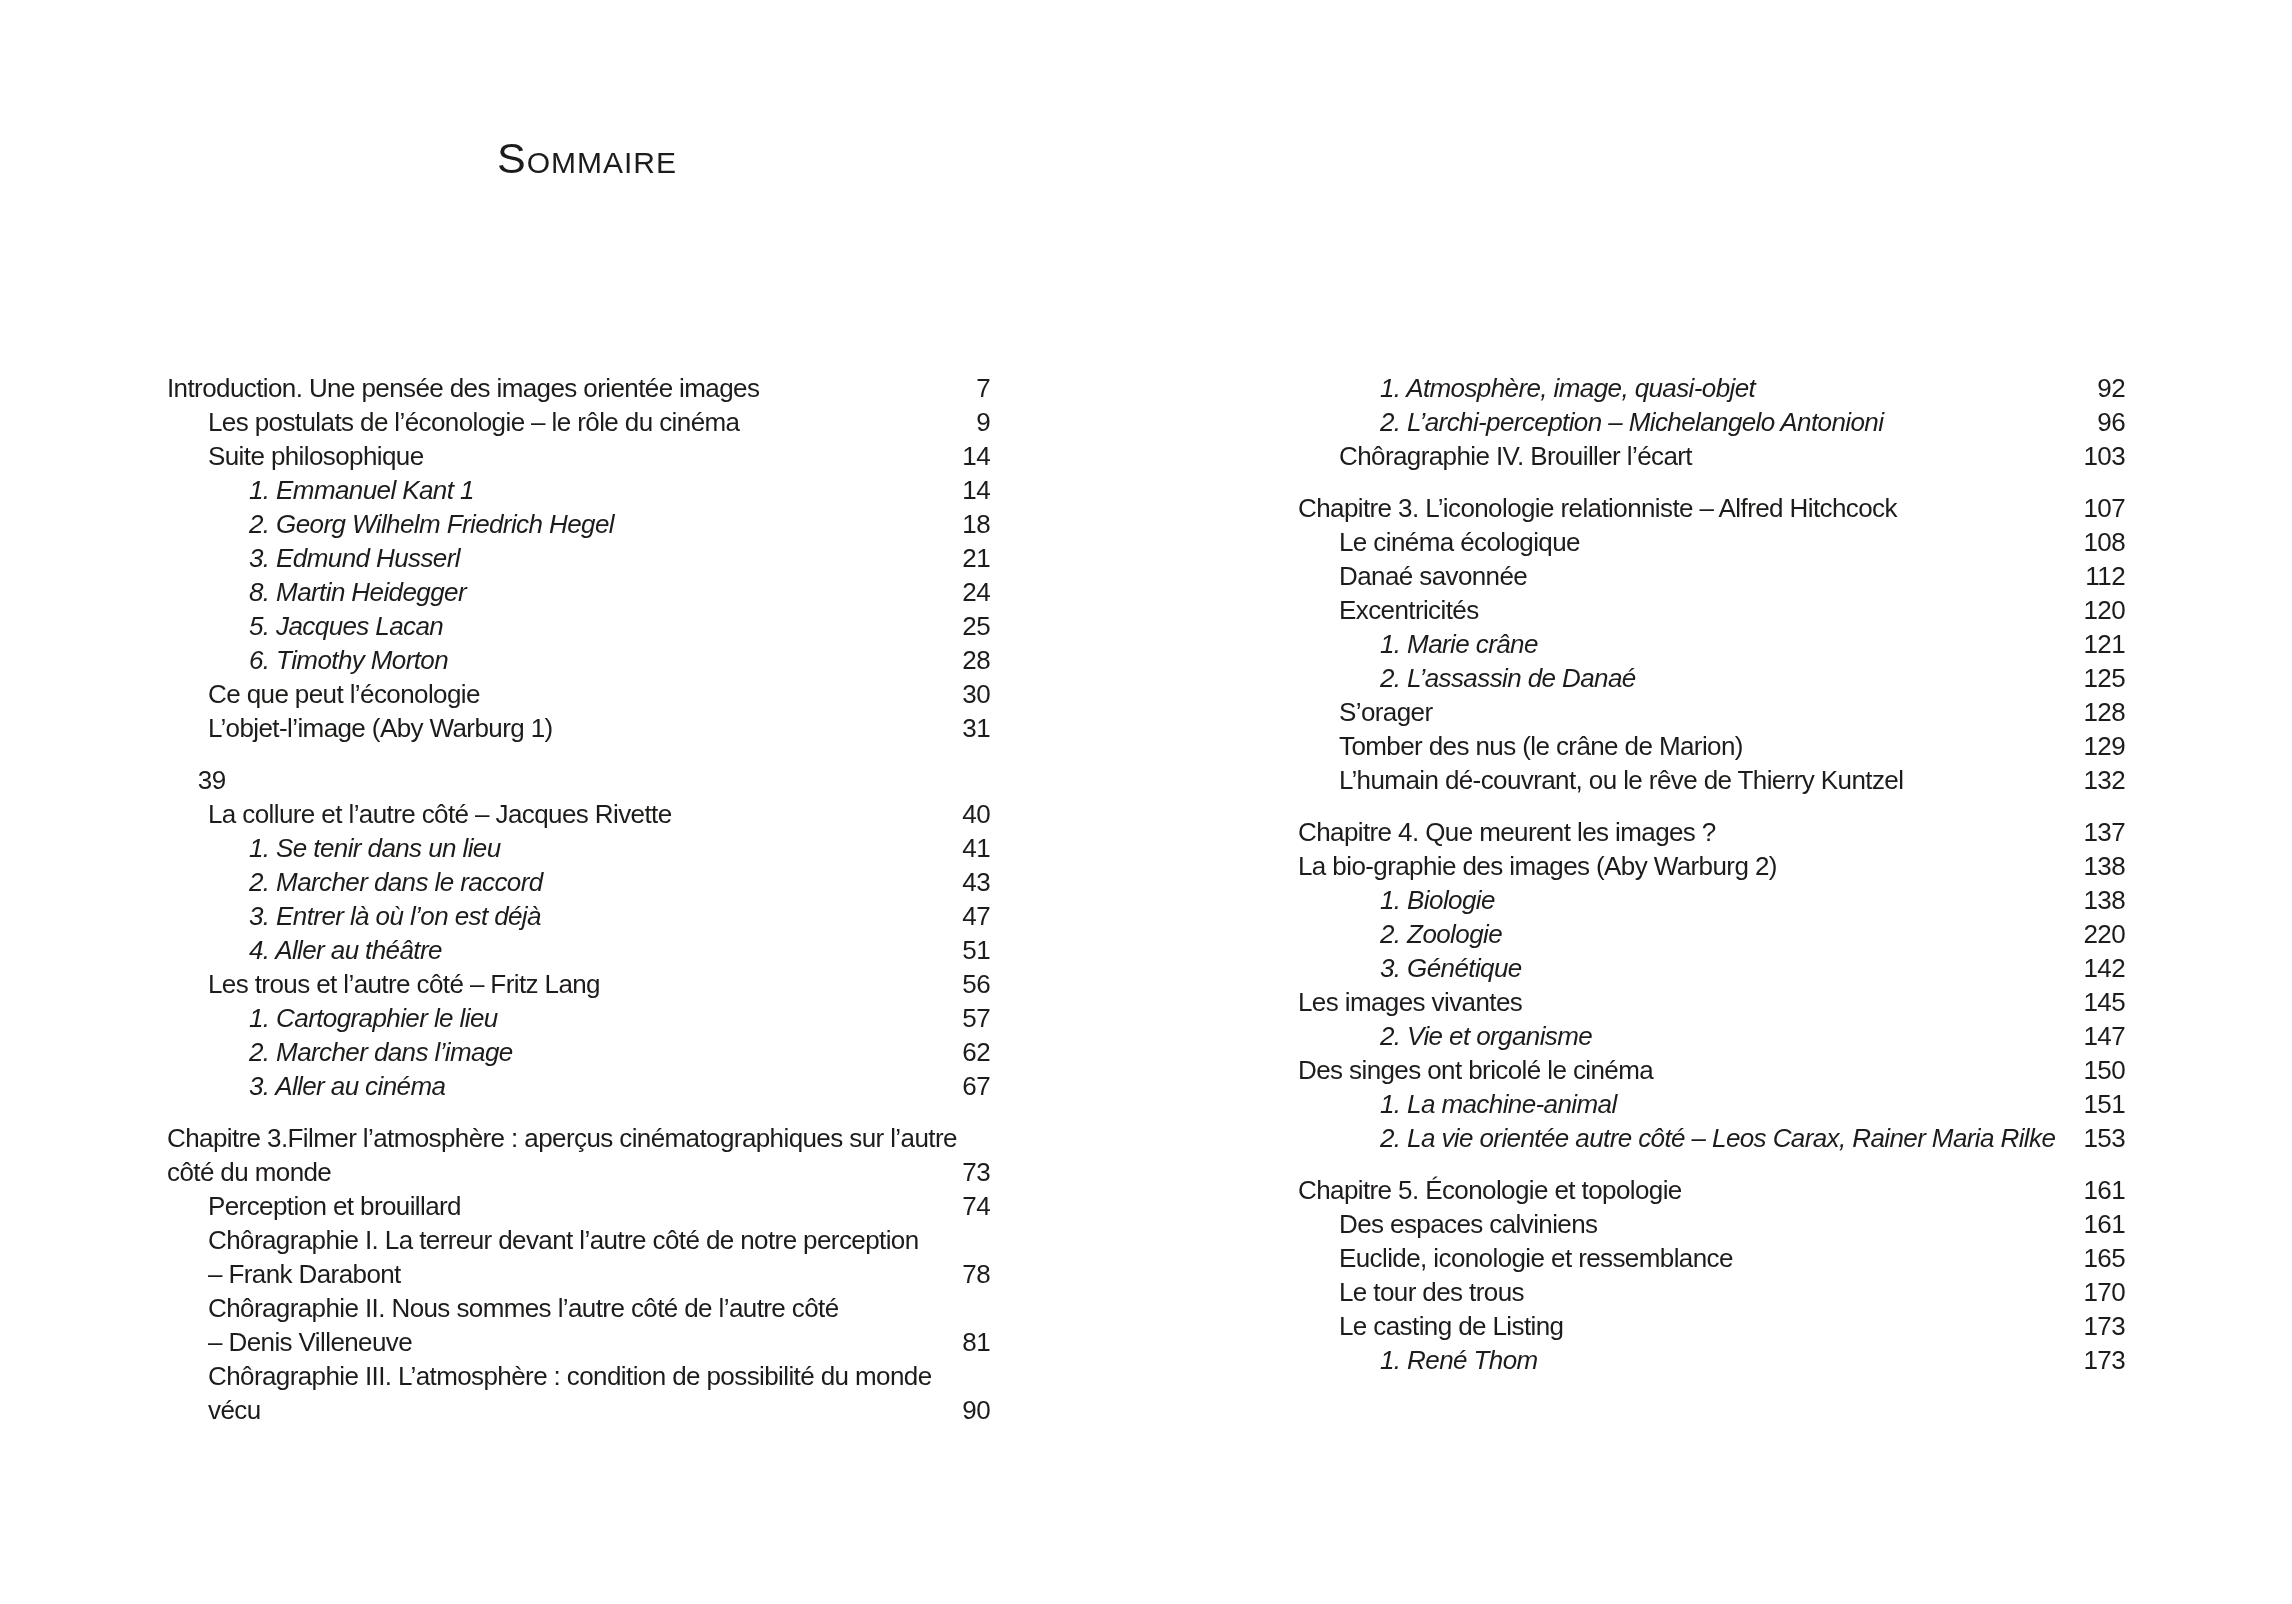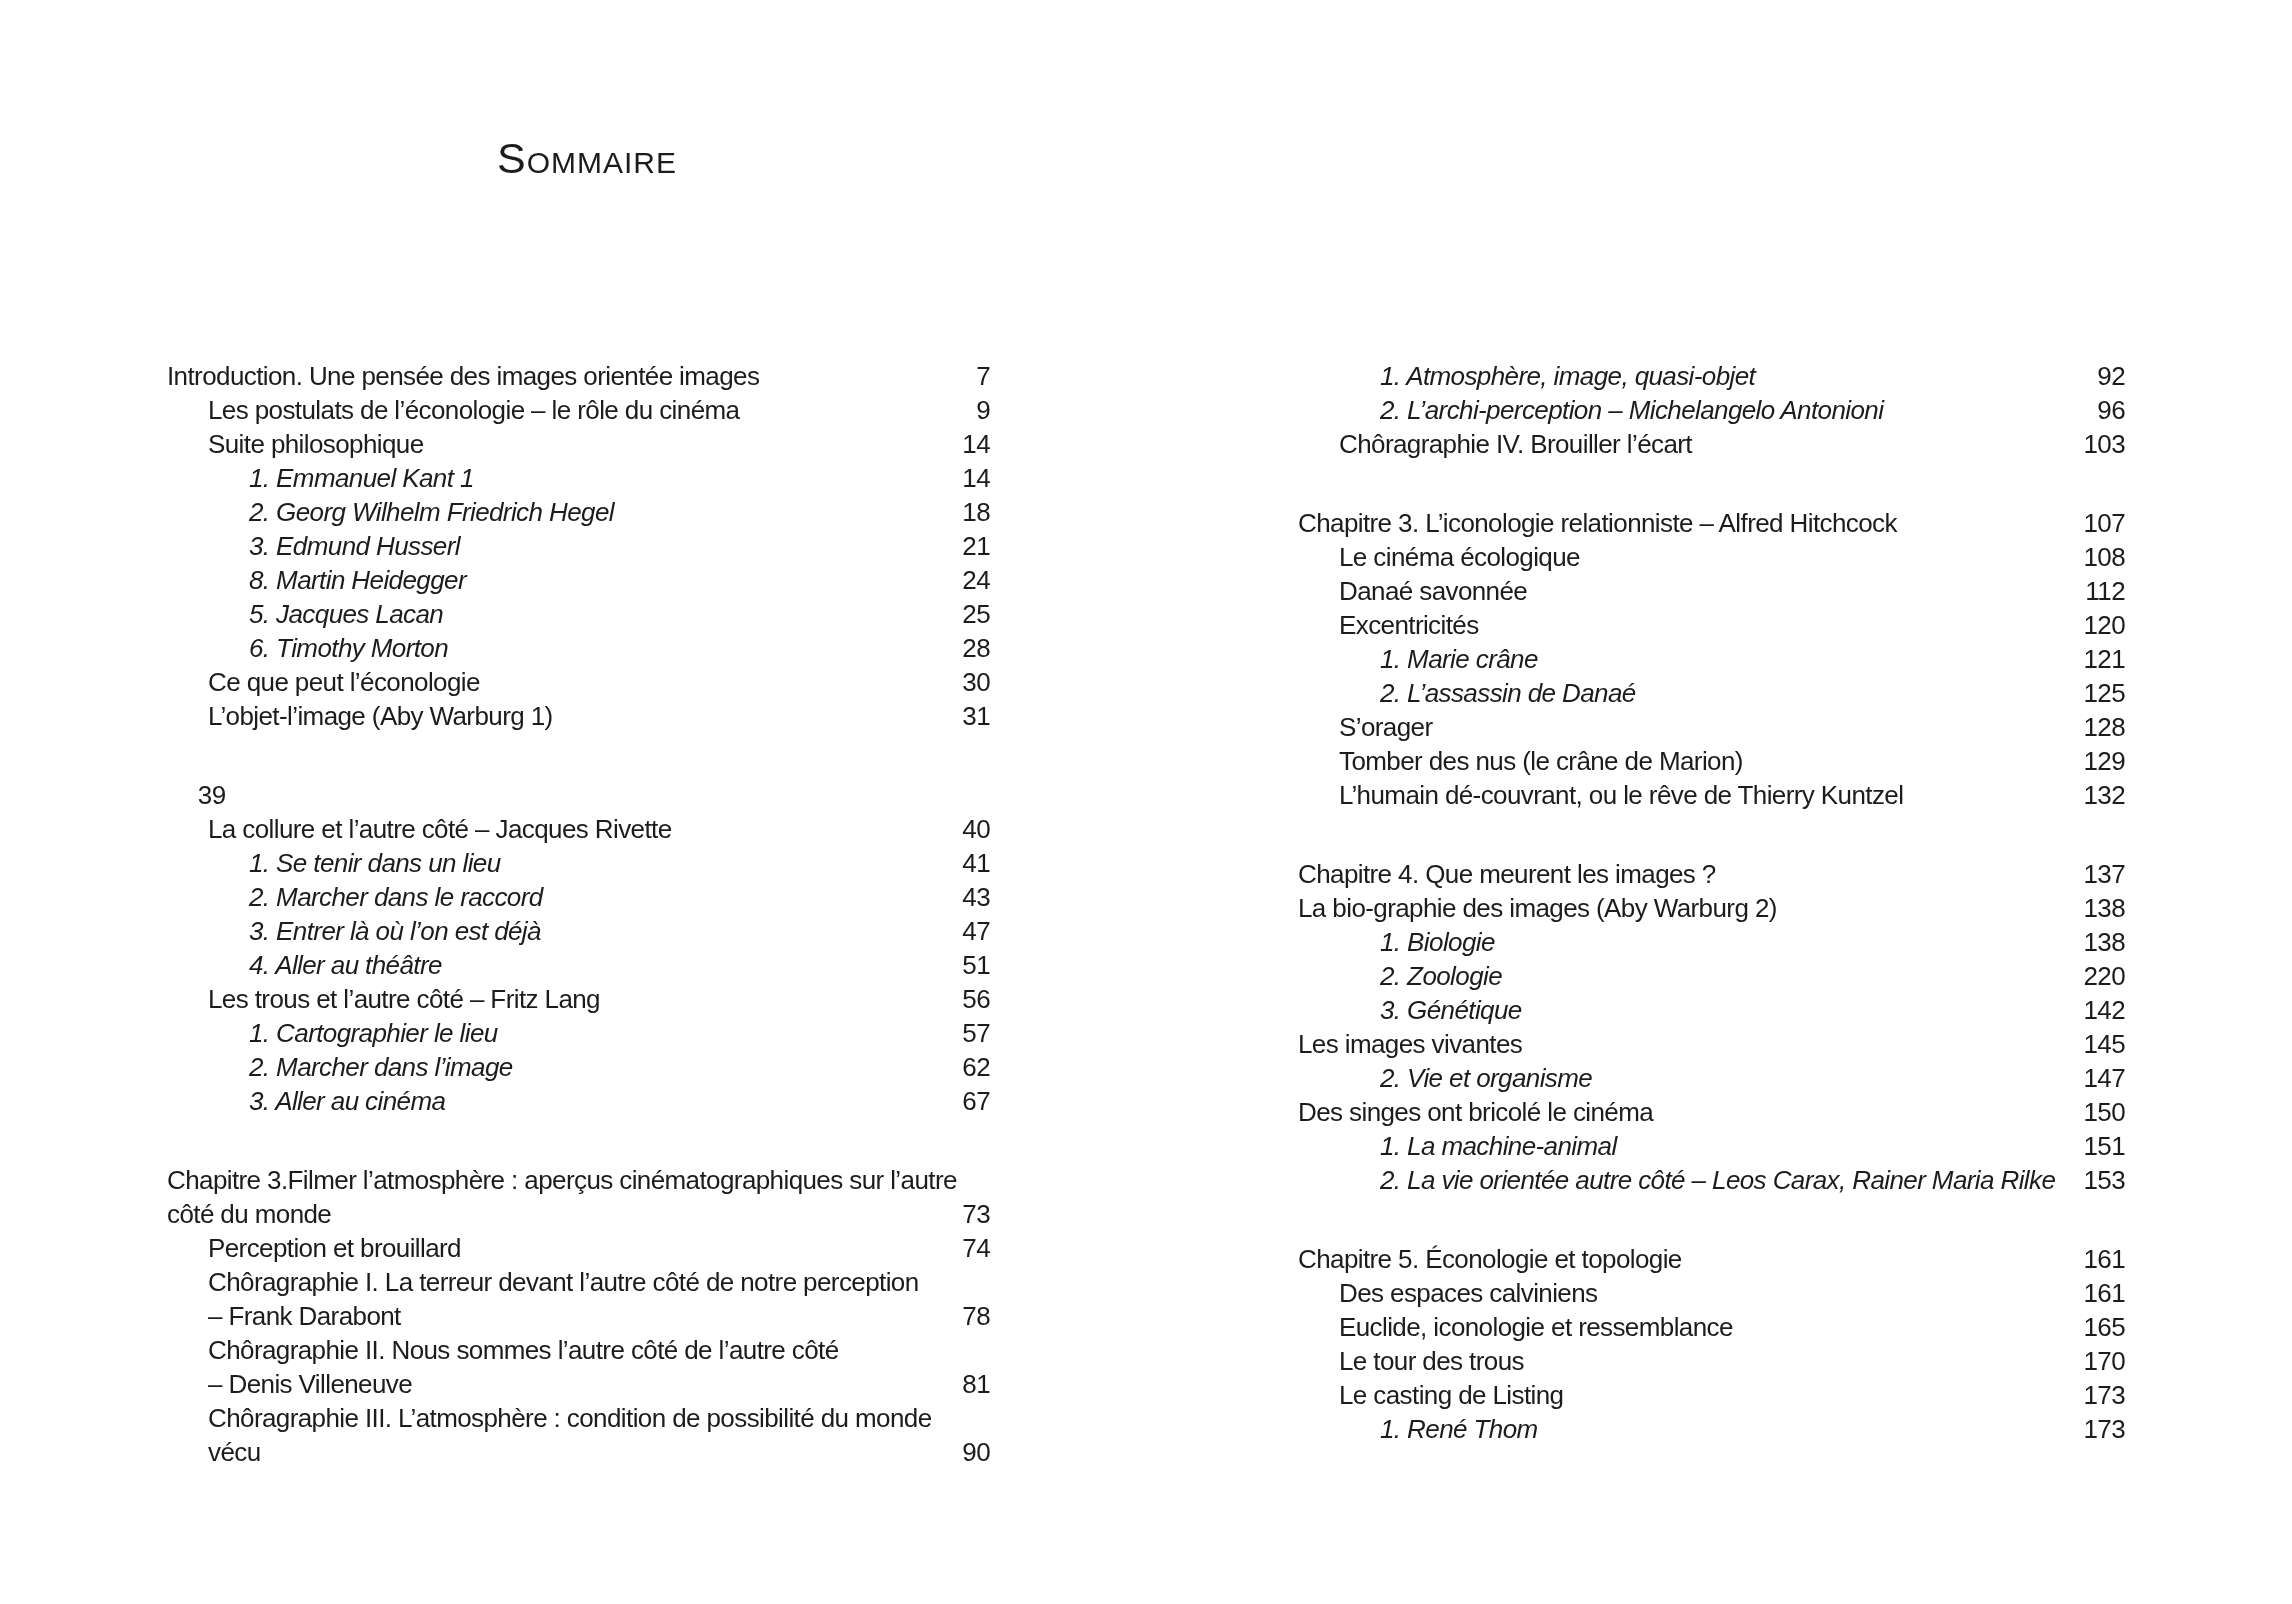--- a/index.html
+++ b/index.html
@@ -36,22 +36,22 @@
     position: absolute;
     top: 355px;
     font-size: 26px;
     line-height: 34px;
     letter-spacing: -0.6px;
     font-weight: 400;
   }
   #col-left  { left: 167px;  width: 823px; }
   #col-right { left: 1298px; width: 827px; }
 
-  .toc-group { margin-top: 45px; }
-  .toc-group:first-child { margin-top: 4px; }
+  .toc-group { margin-top: 18px; }
+  .toc-group:first-child { margin-top: 16px; }
 
   .entry {
     display: flex;
     justify-content: space-between;
     align-items: flex-end;
   }
   .entry-text {
     white-space: pre;       
     flex: 0 1 auto;
     min-width: 0;

